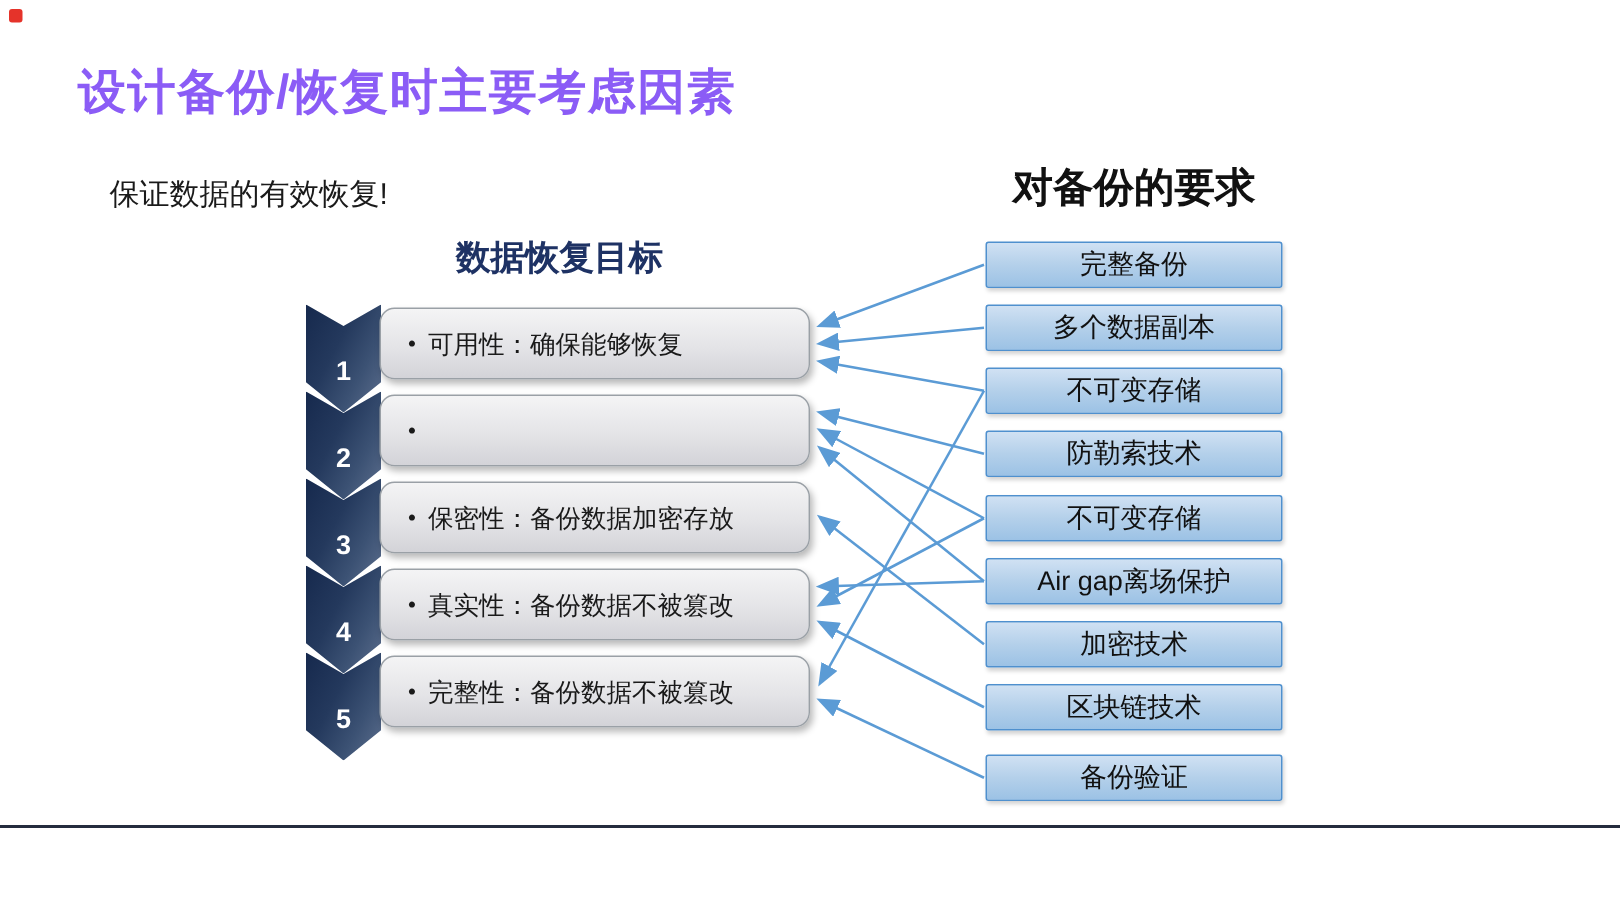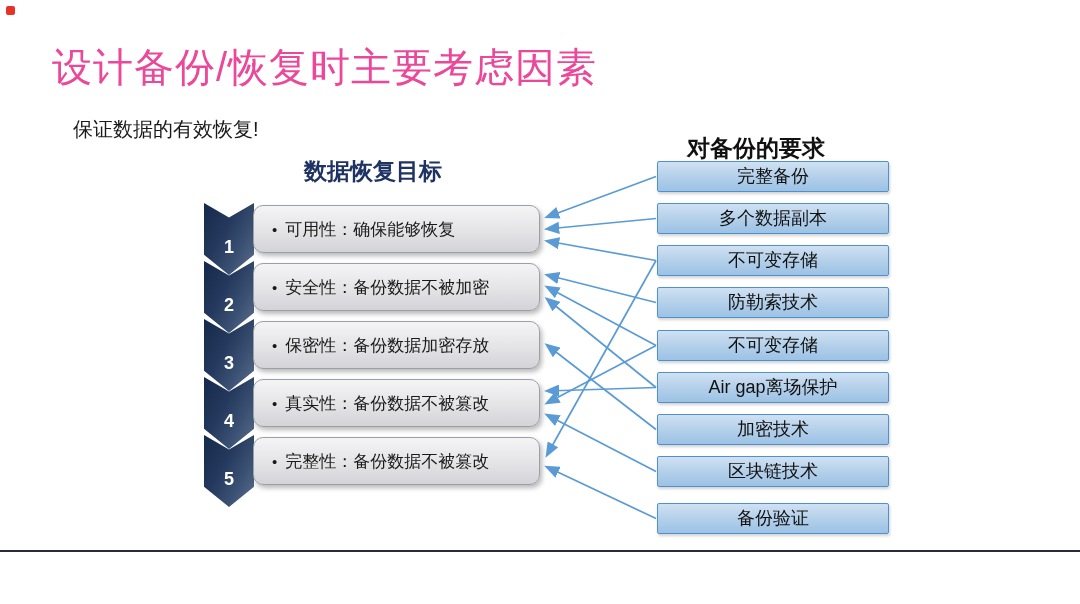--- a/index.html
+++ b/index.html
@@ -3,26 +3,26 @@
 <meta charset="utf-8">
 <style>
   html,body{margin:0;padding:0;background:#888;}
   #stage{
     position:relative;width:1080px;height:604px;background:#ffffff;overflow:hidden;
     font-family:"Liberation Sans","DejaVu Sans",sans-serif;
   }
   .rec-dot{position:absolute;left:6px;top:6px;width:9px;height:9px;border-radius:2px;background:#e5332a;}
   .title{
     position:absolute;left:52px;top:40px;margin:0;
-    font-size:40px;font-weight:400;color:#ec4899;letter-spacing:1px;
+    font-size:32px;font-weight:700;color:#8b5cf6;letter-spacing:1px;
   }
   .subtitle{position:absolute;left:73px;top:116px;font-size:20px;color:#1a1a1a;}
   .col-heading{position:absolute;font-weight:700;text-align:center;}
   .col-heading.left{left:248px;top:156px;width:250px;font-size:23px;color:#1e3264;}
-  .col-heading.right{left:657px;top:133px;width:198px;font-size:23px;color:#111111;}
+  .col-heading.right{left:657px;top:107px;width:198px;font-size:27px;color:#111111;}
 
   
   .goal-row{position:absolute;left:0;height:48px;width:560px;}
   .chev{
     position:absolute;left:204px;top:-2px;width:50px;height:72px;
     background:linear-gradient(118deg,#16294d 0%,#24395d 40%,#3c5274 70%,#5d6f8e 100%);
     clip-path:polygon(0% 0%,50% 20%,100% 0%,100% 72%,50% 100%,0% 72%);
     display:flex;justify-content:center;align-items:center;padding-top:16px;box-sizing:border-box;
   }
   .chev-num{color:#ffffff;font-size:18px;font-weight:700;}
@@ -31,21 +31,21 @@
     background:linear-gradient(180deg,#f4f4f5 0%,#e4e4e7 55%,#d3d3d8 100%);
     border:1.6px solid #9aa0a6;border-radius:10px;
     box-shadow:2px 3px 5px rgba(0,0,0,0.28);
     display:flex;align-items:center;padding-left:18px;
   }
   .bullet{font-size:15px;color:#1a1a1a;margin-right:8px;}
   .goal-label{font-size:17px;color:#1a1a1a;white-space:nowrap;}
 
   
   .req-box{
-    position:absolute;left:657px;width:232px;height:31px;box-sizing:border-box;
+    position:absolute;left:657px;width:198px;height:31px;box-sizing:border-box;
     background:linear-gradient(180deg,#d0e1f3 0%,#b4d0ea 50%,#9cc2e5 100%);
     border:1.8px solid #4f90ce;border-radius:2px;
     box-shadow:1px 2px 3px rgba(0,0,0,0.18);
     text-align:center;font-size:18px;color:#111111;line-height:28px;white-space:nowrap;
   }
 
   #connectors{position:absolute;left:0;top:0;width:1080px;height:604px;pointer-events:none;}
 
   .divider-line{position:absolute;left:0;top:550px;width:1080px;height:2px;background:#242c3e;}
   .footer{
@@ -85,21 +85,20 @@
       <span class="bullet">•</span>
       <span class="goal-label">可用性：确保能够恢复</span>
     </div>
   </div>
   <div class="goal-row" style="top:263px">
     <div class="chev">
       <span class="chev-num">2</span>
     </div>
     <div class="goal-box">
       <span class="bullet">•</span>
-      <span class="goal-label">安全性：备份数据不被加密</span>
     </div>
   </div>
   <div class="goal-row" style="top:321px">
     <div class="chev">
       <span class="chev-num">3</span>
     </div>
     <div class="goal-box">
       <span class="bullet">•</span>
       <span class="goal-label">保密性：备份数据加密存放</span>
     </div>

